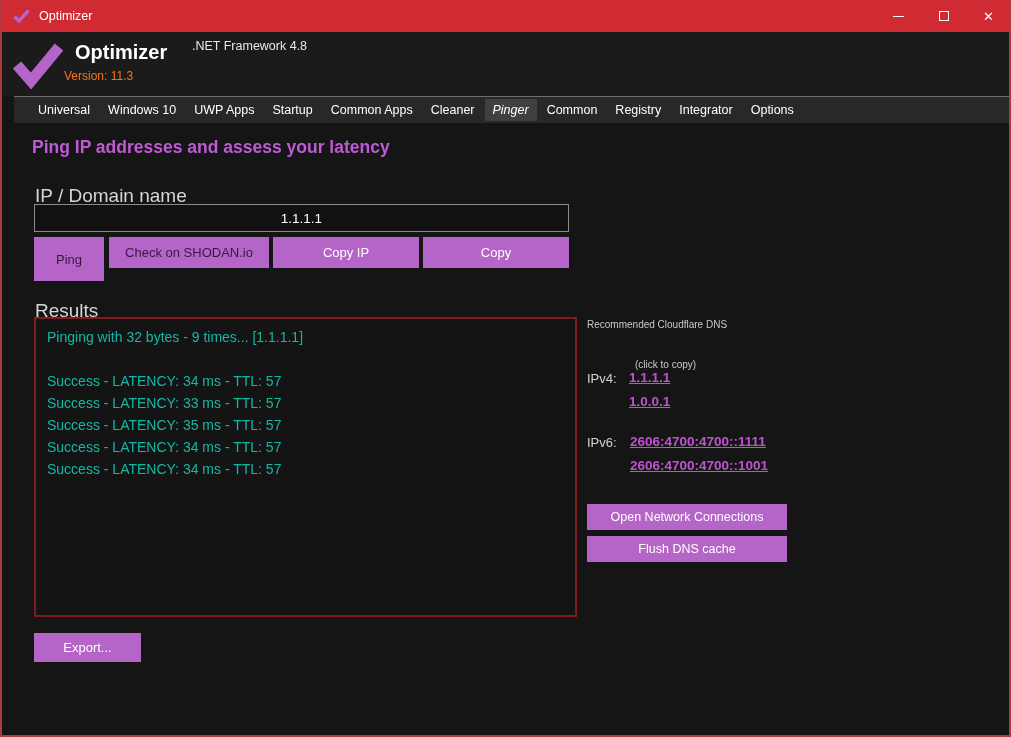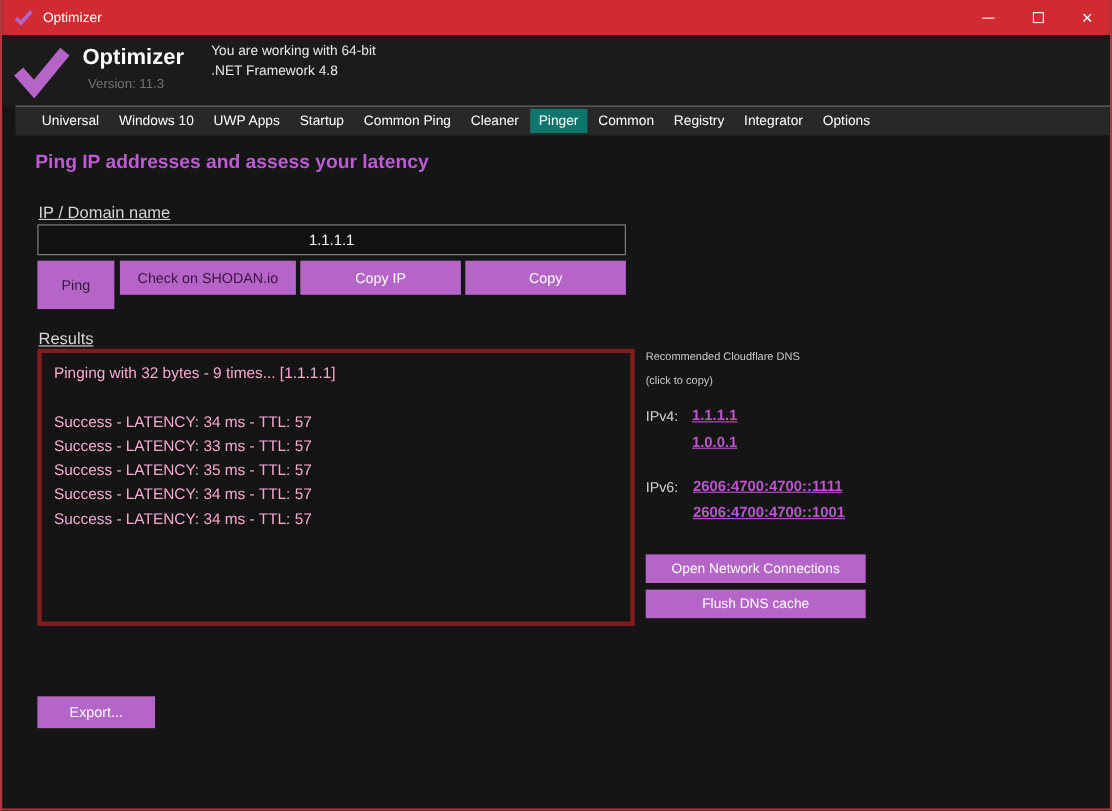--- a/index.html
+++ b/index.html
@@ -35,43 +35,43 @@
   .glyph-max { display:block; width: 10px; height: 10px; border: 1px solid #fff; }
   .glyph-close { font-size: 13px; line-height: 1; }
 
   
   .header {
     position: absolute; left: 0; top: 32px; width: 1007px; height: 64px;
     background: #1b1b1b;
   }
   .header-logo { position: absolute; left: 10px; top: 7px; }
   .app-name { position: absolute; left: 73px; top: 9px; font-size: 20px; font-weight: bold; color: #fff; }
-  .app-version { position: absolute; left: 78px; top: 37px; font-size: 12px; color: #737373; }
+  .app-version { position: absolute; left: 62px; top: 37px; font-size: 12px; color: #f97316; }
   .sys-info { position: absolute; left: 190px; top: 6px; font-size: 12.5px; color: #e8e8e8; line-height: 17.5px; }
 
   
   .tabs {
     position: absolute; left: 12px; top: 96px; width: 1007px; height: 27px;
     background: #282828;
     border-top: 1px solid #6e6e6e;
     display: flex; align-items: center;
     padding-left: 15px;
   }
   .tab {
     padding: 4px 8px; margin: 0 1px;
     font-size: 12.5px; color: #fff; cursor: pointer; white-space: nowrap;
   }
-  .tab.active { background: #0f766e; }
+  .tab.active { background: #404040; font-style: italic; }
 
   
   .page-title {
     position: absolute; left: 15px; top: 137px;
     font-size: 17.5px; font-weight: bold; color: #bd5ad4; margin-left: 15px;
   }
-  .field-label { position: absolute; font-size: 15px; color: #d6d6d6; text-decoration: underline; }
+  .field-label { position: absolute; font-size: 19px; color: #d6d6d6; }
   .lbl-ip { left: 33px; top: 185px; }
   .lbl-results { left: 33px; top: 300px; }
 
   .ip-input {
     position: absolute; left: 32px; top: 204px; width: 535px; height: 28px;
     background: #111; border: 1px solid #8a8a8a;
     color: #fff; font-size: 13.5px; text-align: center;
     font-family: "Liberation Sans", sans-serif;
     outline: none;
   }
@@ -86,32 +86,32 @@
   .btn-dark-text { color: #3a1743; }
   .btn-ping   { left: 32px;  top: 237px; width: 70px;  height: 44px; }
   .btn-shodan { left: 107px; top: 237px; width: 160px; height: 31px; }
   .btn-copyip { left: 271px; top: 237px; width: 146px; height: 31px; }
   .btn-copy   { left: 421px; top: 237px; width: 146px; height: 31px; text-align: center; }
   .btn-net    { left: 585px; top: 504px; width: 200px; height: 26px; font-size: 12.5px; }
   .btn-flush  { left: 585px; top: 536px; width: 200px; height: 26px; font-size: 12.5px; }
   .btn-export { left: 32px;  top: 633px; width: 107px; height: 29px; }
 
   .results-box {
-    position: absolute; left: 32px; top: 317px; width: 543px; height: 252px;
-    border: 4px solid #7f1d1d; background: #141414;
+    position: absolute; left: 32px; top: 317px; width: 543px; height: 300px;
+    border: 2px solid #7f1d1d; background: #141414;
     padding: 7px 11px;
-    font-size: 14px; line-height: 22px; color: #f9a8d4;
+    font-size: 14px; line-height: 22px; color: #14b8a6;
     overflow: hidden;
   }
   .rline { min-height: 22px; white-space: nowrap; }
 
   
   .dns-title { position: absolute; left: 585px; font-size: 10px; color: #c9c9c9; }
   .dns-t1 { top: 319px; }
-  .dns-t2 { top: 341px; }
+  .dns-t2 { top: 359px; margin-left: 48px; }
   .dns-label { position: absolute; left: 585px; font-size: 13px; color: #d2d2d2; }
   .dns-ipv4-label { top: 371px; text-align: center; }
   .dns-ipv6-label { top: 435px; }
   .dns-link {
     position: absolute; font-size: 13.5px; font-weight: bold;
     color: #be53d1; text-decoration: underline; cursor: pointer; white-space: nowrap;
   }
   .link-v4-1 { left: 627px; top: 370px; }
   .link-v4-2 { left: 627px; top: 394px; }
   .link-v6-1 { left: 628px; top: 434px; }
@@ -144,31 +144,30 @@
 
   <div class="header">
     <span class="header-logo">
       <svg width="52" height="50" viewBox="0 0 52 50">
         <path d="M5 26 L19 42 L47 8" stroke="#b564c8" stroke-width="11" fill="none"></path>
       </svg>
     </span>
     <div class="app-name">Optimizer</div>
     <div class="app-version">Version: 11.3</div>
     <div class="sys-info">
-      <div>You are working with 64-bit</div>
       <div>.NET Framework 4.8</div>
     </div>
   </div>
 
   <div class="tabs">
     <div class="tab">Universal</div>
     <div class="tab">Windows 10</div>
     <div class="tab">UWP Apps</div>
     <div class="tab">Startup</div>
-    <div class="tab">Common Ping</div>
+    <div class="tab">Common Apps</div>
     <div class="tab">Cleaner</div>
     <div class="tab active">Pinger</div>
     <div class="tab">Common</div>
     <div class="tab">Registry</div>
     <div class="tab">Integrator</div>
     <div class="tab">Options</div>
   </div>
 
   <div class="page-title">Ping IP addresses and assess your latency</div>
 

